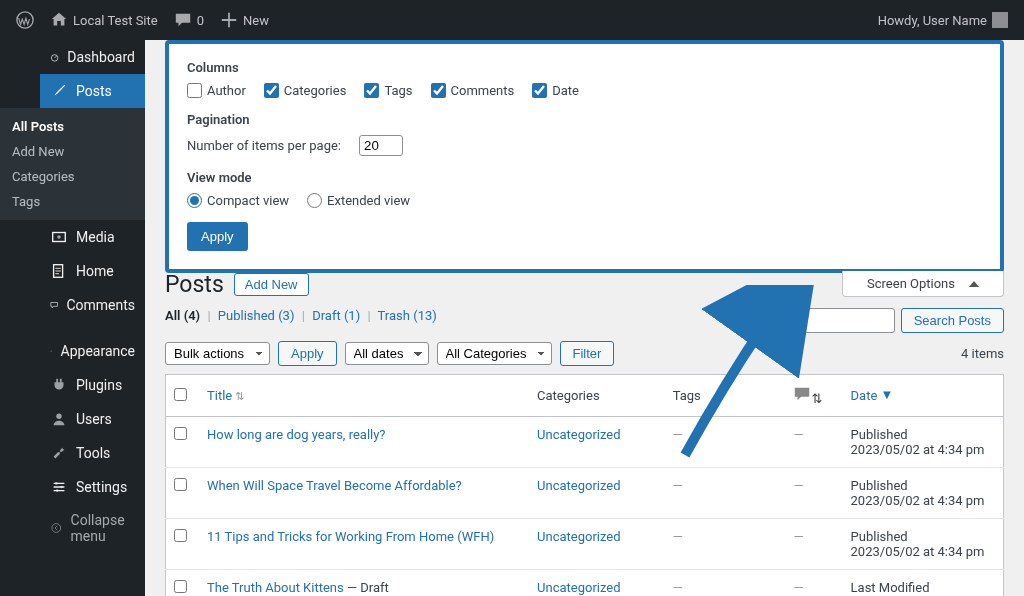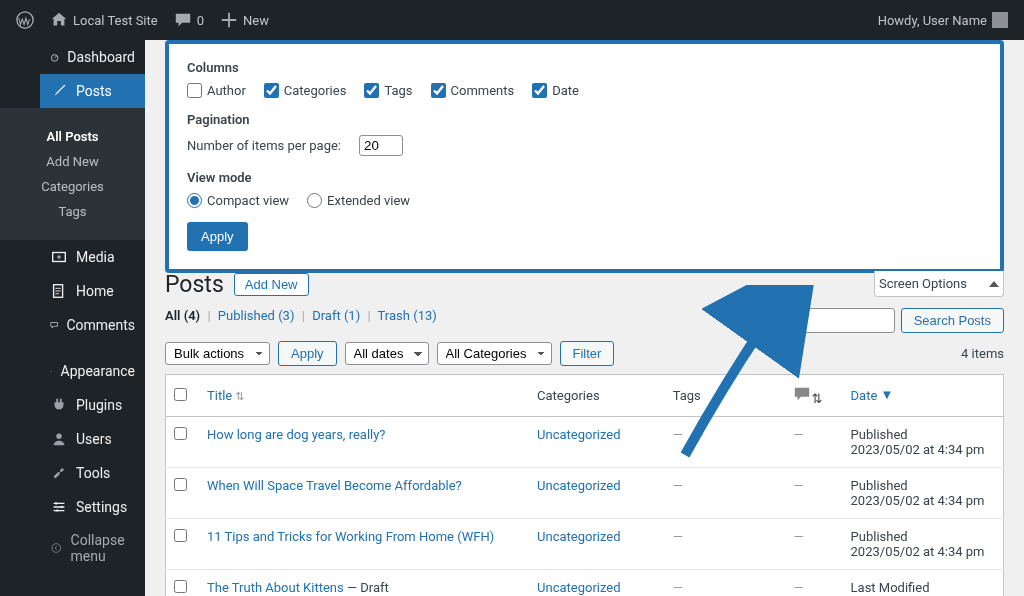--- a/index.html
+++ b/index.html
@@ -8,33 +8,33 @@
 .topbar-left, .topbar-right { display: flex; align-items: center; gap: 0; }
 .topbar-item { display: flex; align-items: center; gap: 5px; padding: 0 8px; cursor: pointer; font-size: 13px; color: #c3c4c7; }
 .topbar-item svg, .topbar-item .dashicon { width: 18px; height: 18px; fill: #a7aaad; }
 .layout { display: flex; }
 .sidebar { width: 145px; background: #1d2327; min-height: 564px; color: #f0f0f1; }
 .sidebar-item { display: flex; align-items: center; gap: 8px; padding: 8px 10px; cursor: pointer; color: #f0f0f1; font-size: 14px; margin-left: 40px; }
 .sidebar-item .dashicon { width: 18px; height: 18px; fill: rgba(240,246,252,0.6); }
 .sidebar-item.current { background: #2271b1; color: #fff; position: relative; }
 .sidebar-item.current .dashicon { fill: #fff; }
 .sidebar-item.current::after { content: ""; position: absolute; right: -8px; top: 50%; transform: translateY(-50%); border: 8px solid transparent; border-right-color: #f0f0f1; }
-.sidebar-sub { background: #2c3338; padding: 16px 0; text-align: center; }
+.sidebar-sub { background: #2c3338; padding: 6px 0; }
 .sidebar-sub-item { padding: 5px 12px; font-size: 13px; color: rgba(240,246,252,0.7); cursor: pointer; }
 .sidebar-sub-item.current { color: #fff; font-weight: 600; }
 .main { flex: 1; position: relative; padding: 0 20px 20px; }
 .screen-options-panel { border: 4px solid #2271b1; border-radius: 4px; background: #fff; padding: 16px 18px 18px; margin-top: 0; }
 .sop-heading { font-weight: 600; margin-bottom: 8px; font-size: 13px; }
 .sop-row { display: flex; align-items: center; gap: 18px; margin-bottom: 14px; font-size: 13px; }
 .sop-row label { display: flex; align-items: center; gap: 5px; }
 .sop-row input[type=checkbox], .sop-row input[type=radio] { accent-color: #2271b1; width: 15px; height: 15px; }
 .num-input { width: 44px; padding: 2px 4px; border: 1px solid #8c8f94; border-radius: 3px; }
 .apply-btn { background: #2271b1; color: #fff; border: none; padding: 7px 14px; border-radius: 3px; cursor: pointer; font-size: 13px; }
 .screen-options-tab-wrap { display: flex; justify-content: flex-end; margin-top: -2px; }
-.screen-options-tab { background: #fff; border: 1px solid #c3c4c7; border-top: none; padding: 5px 4px; border-radius: 0 0 4px 4px; font-size: 13px; display: inline-flex; align-items: center; gap: 22px; cursor: pointer; text-align: right; }
+.screen-options-tab { background: #fff; border: 1px solid #c3c4c7; border-top: none; padding: 5px 24px; border-radius: 0 0 4px 4px; font-size: 13px; display: inline-flex; align-items: center; gap: 14px; cursor: pointer; text-align: right; }
 .heading-row { display: flex; align-items: center; gap: 10px; margin-top: -26px; }
 .page-title { font-size: 23px; font-weight: 400; color: #1d2327; }
 .addnew-btn { border: 1px solid #2271b1; color: #2271b1; background: #fff; padding: 3px 10px; border-radius: 3px; cursor: pointer; font-size: 13px; }
 .subsubsub { margin: 10px 0 8px; font-size: 13px; display: flex; justify-content: space-between; align-items: flex-start; }
 .filter-links a { color: #2271b1; text-decoration: none; }
 .filter-links .sep { color: #aaa; margin: 0 4px; }
 .filter-links .current-filter { color: #1d2327; font-weight: 600; }
 .searchbox { display: flex; gap: 6px; }
 .searchbox input[type=text] { width: 140px; border: 1px solid #8c8f94; padding: 3px 6px; border-radius: 3px; }
 .btn-secondary { background: #f6f7f7; border: 1px solid #2271b1; color: #2271b1; padding: 4px 12px; border-radius: 3px; cursor: pointer; font-size: 13px; }

